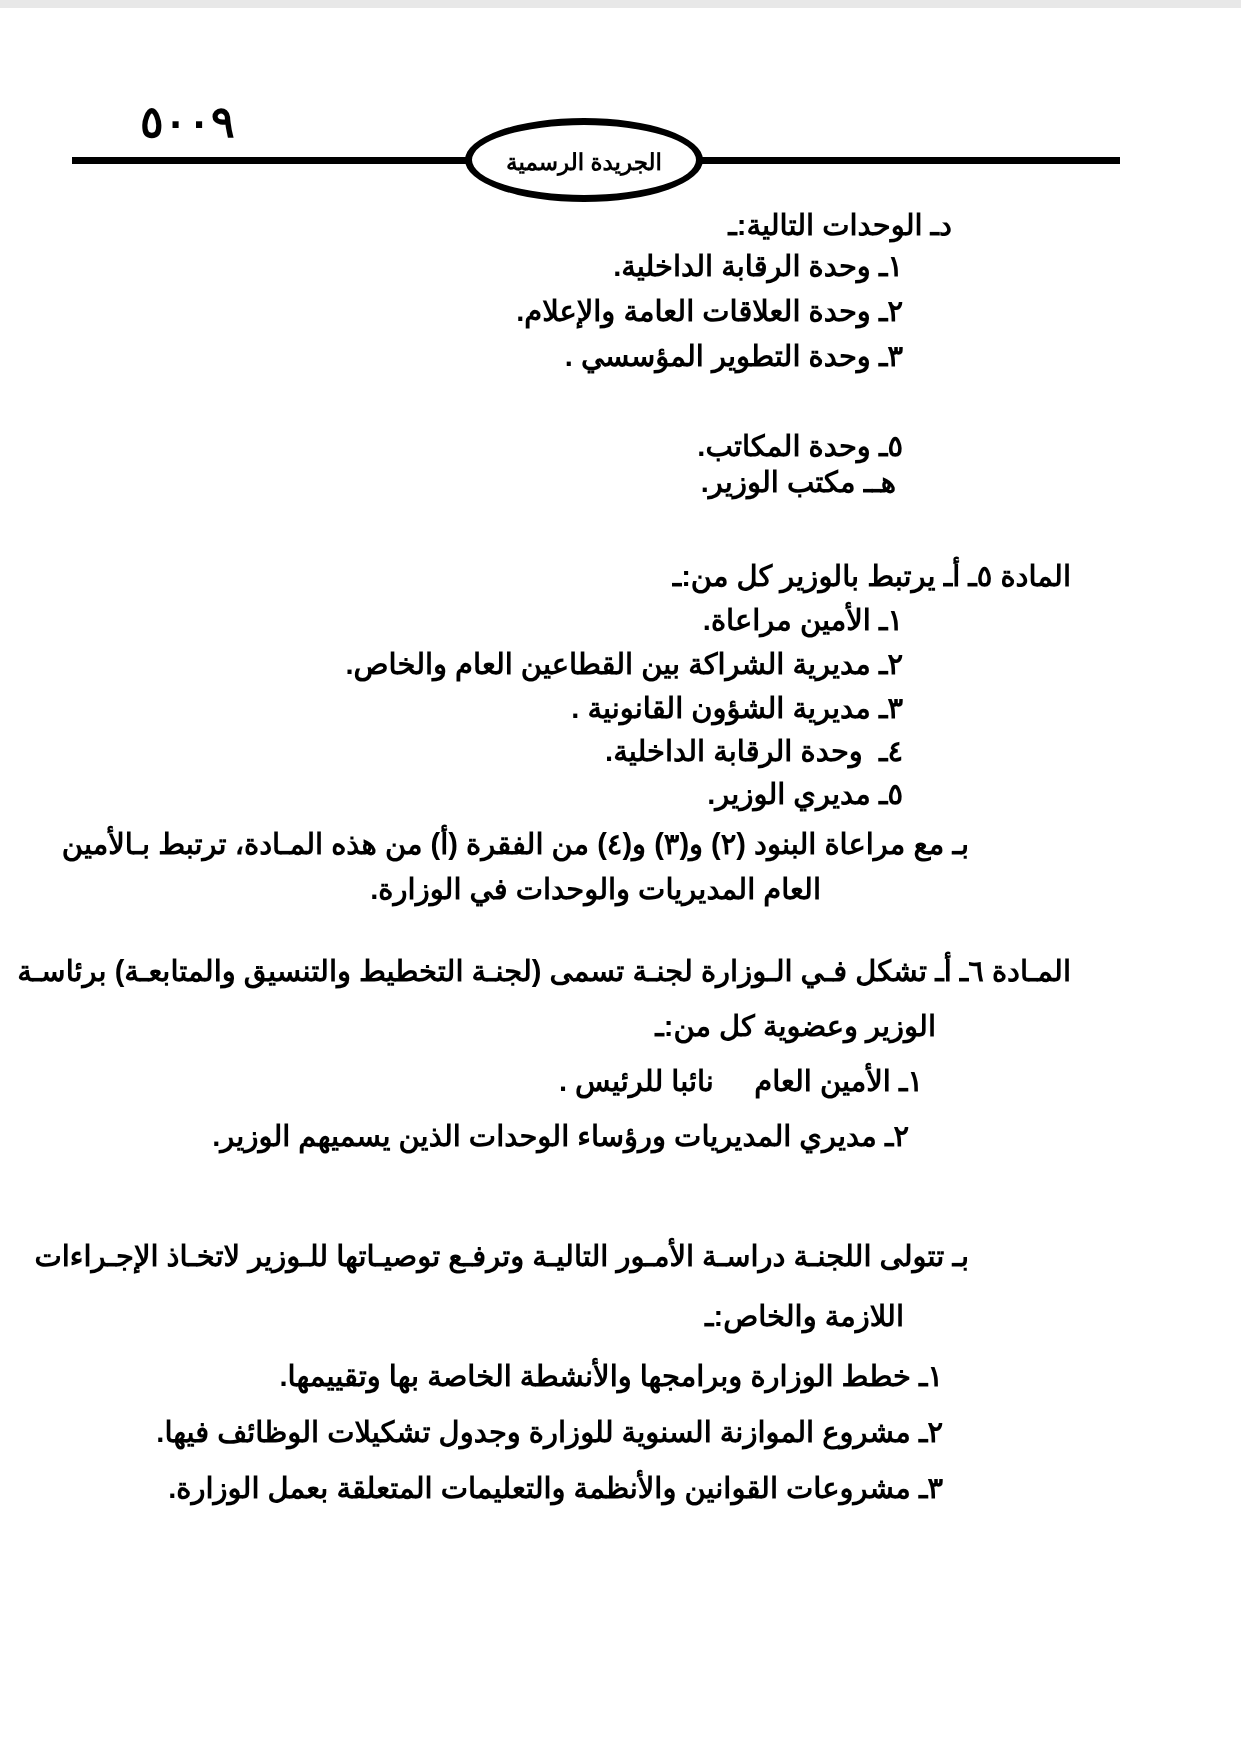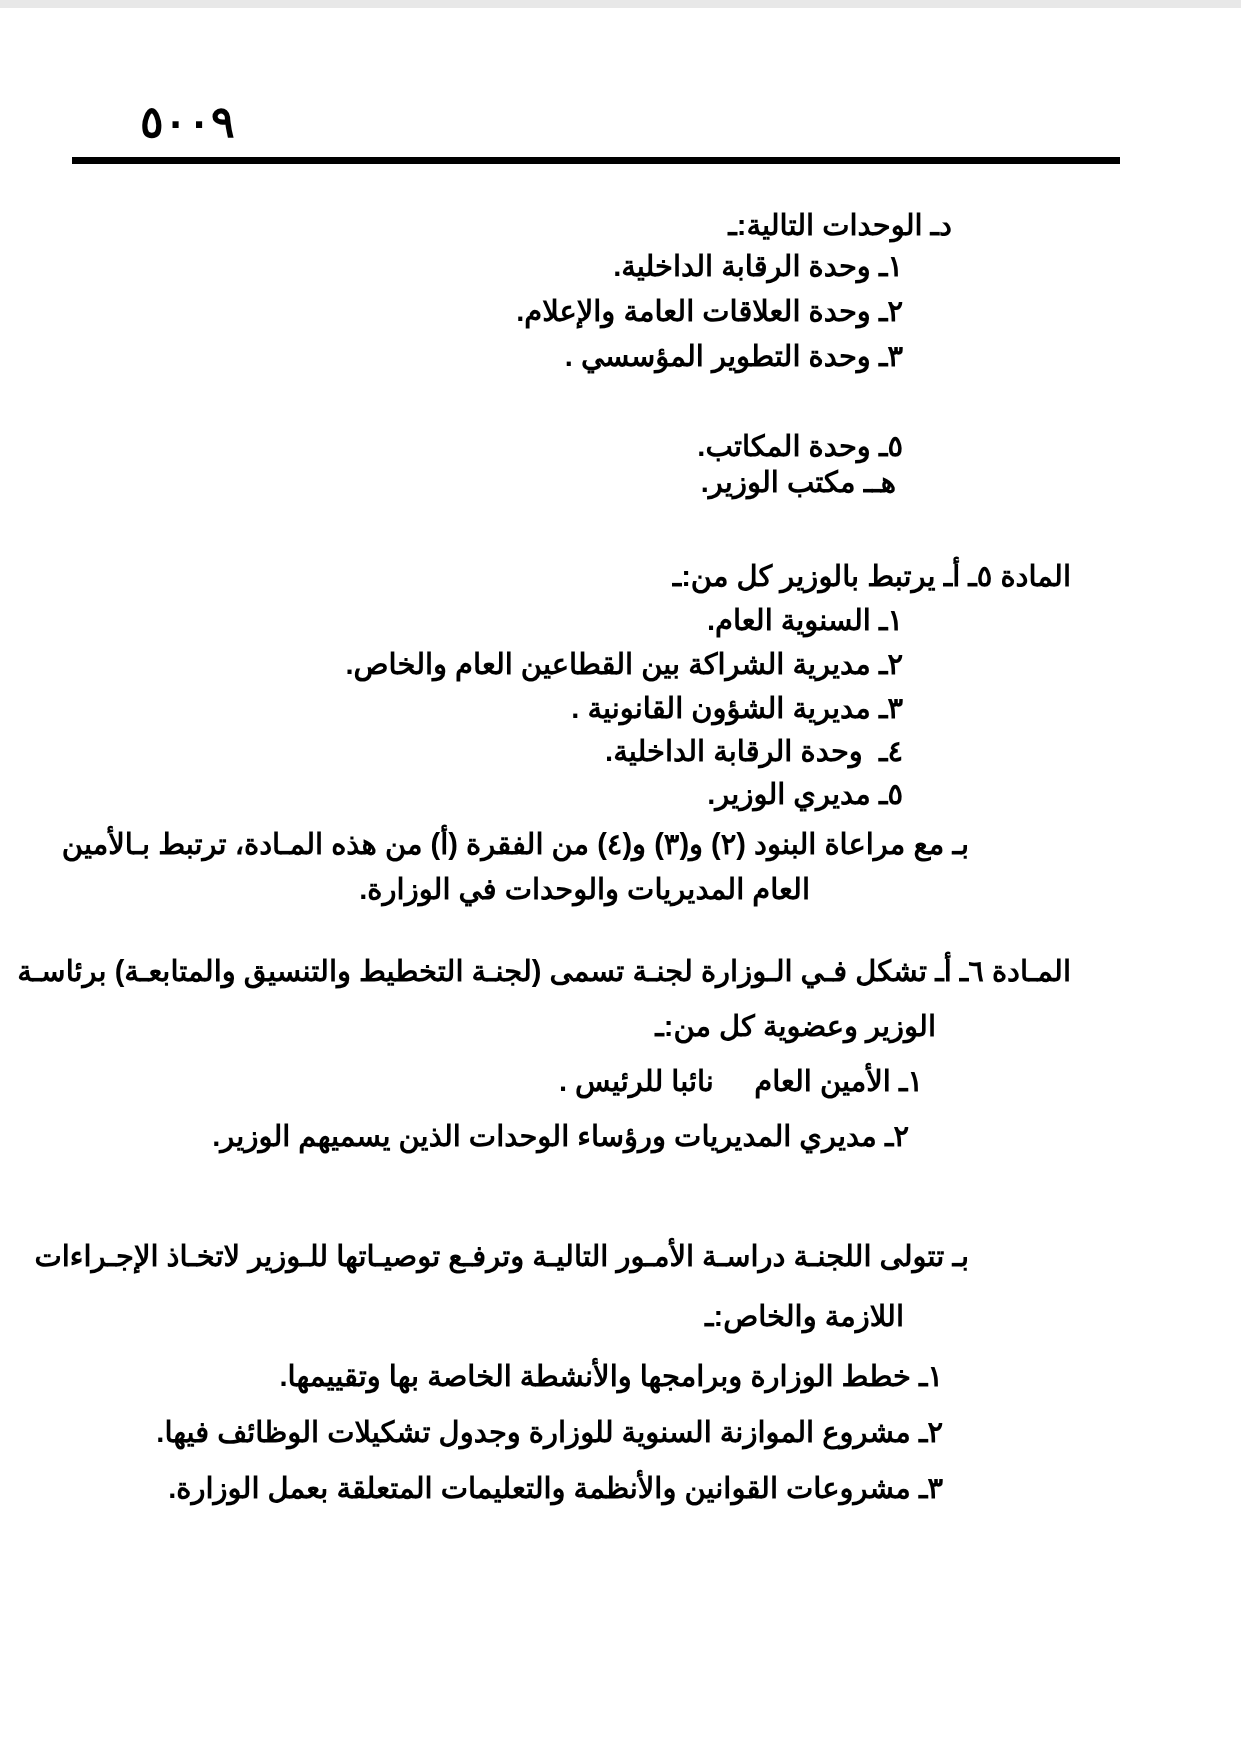--- a/index.html
+++ b/index.html
@@ -68,36 +68,39 @@
     text-align: right;
   }
 </style>
 </head>
 <body>
 
 <div class="page">
 
   <div class="page-number">٥٠٠٩</div>
   <div class="header-rule"></div>
+  <div class="gazette-seal">
+    <span class="seal-text">الجريدة الرسمية</span>
+  </div>
 
   <div class="line" style="top:195px; right:289px;text-align:center;">دـ الوحدات التالية:ـ</div>
   <div class="line" style="top:236px; right:338px;">١ـ وحدة الرقابة الداخلية.</div>
   <div class="line" style="top:281px; right:338px;">٢ـ وحدة العلاقات العامة والإعلام.</div>
   <div class="line" style="top:326px; right:338px;">٣ـ وحدة التطوير المؤسسي .</div>
   <div class="line" style="top:416px; right:338px;">٥ـ وحدة المكاتب.</div>
   <div class="line" style="top:452px; right:345px;">هــ مكتب الوزير.</div>
 
   <div class="line" style="top:546px; right:170px;">المادة ٥ـ أـ يرتبط بالوزير كل من:ـ</div>
-  <div class="line" style="top:590px; right:338px;">١ـ السنوية العام.</div>
+  <div class="line" style="top:590px; right:338px;">١ـ الأمين مراعاة.</div>
   <div class="line" style="top:634px; right:338px;">٢ـ مديرية الشراكة بين القطاعين العام والخاص.</div>
   <div class="line" style="top:678px; right:338px;">٣ـ مديرية الشؤون القانونية .</div>
   <div class="line" style="top:721px; right:338px;">٤ـ  وحدة الرقابة الداخلية.</div>
   <div class="line" style="top:764px; right:338px;">٥ـ مديري الوزير.</div>
   <div class="line" style="top:814px; right:272px;">بـ مع مراعاة البنود (٢) و(٣) و(٤) من الفقرة (أ) من هذه المـادة، ترتبط بـالأمين</div>
-  <div class="line" style="top:859px; right:431px;">العام المديريات والوحدات في الوزارة.</div>
+  <div class="line" style="top:859px; right:420px;">العام المديريات والوحدات في الوزارة.</div>
 
   <div class="line" style="top:941px; right:170px;">المـادة ٦ـ أـ تشكل فـي الـوزارة لجنـة تسمى (لجنـة التخطيط والتنسيق والمتابعـة) برئاسـة</div>
   <div class="line" style="top:996px; right:305px;">الوزير وعضوية كل من:ـ</div>
   <div class="line" style="top:1051px; right:318px;">١ـ الأمين العام     نائبا للرئيس .</div>
   <div class="line" style="top:1106px; right:332px;">٢ـ مديري المديريات ورؤساء الوحدات الذين يسميهم الوزير.</div>
   <div class="line" style="top:1226px; right:272px;">بـ تتولى اللجنـة دراسـة الأمـور التاليـة وترفـع توصيـاتها للـوزير لاتخـاذ الإجـراءات</div>
   <div class="line" style="top:1286px; right:337px;">اللازمة والخاص:ـ</div>
   <div class="line" style="top:1346px; right:298px;">١ـ خطط الوزارة وبرامجها والأنشطة الخاصة بها وتقييمها.</div>
   <div class="line" style="top:1402px; right:298px;">٢ـ مشروع الموازنة السنوية للوزارة وجدول تشكيلات الوظائف فيها.</div>
   <div class="line" style="top:1458px; right:298px;">٣ـ مشروعات القوانين والأنظمة والتعليمات المتعلقة بعمل الوزارة.</div>

